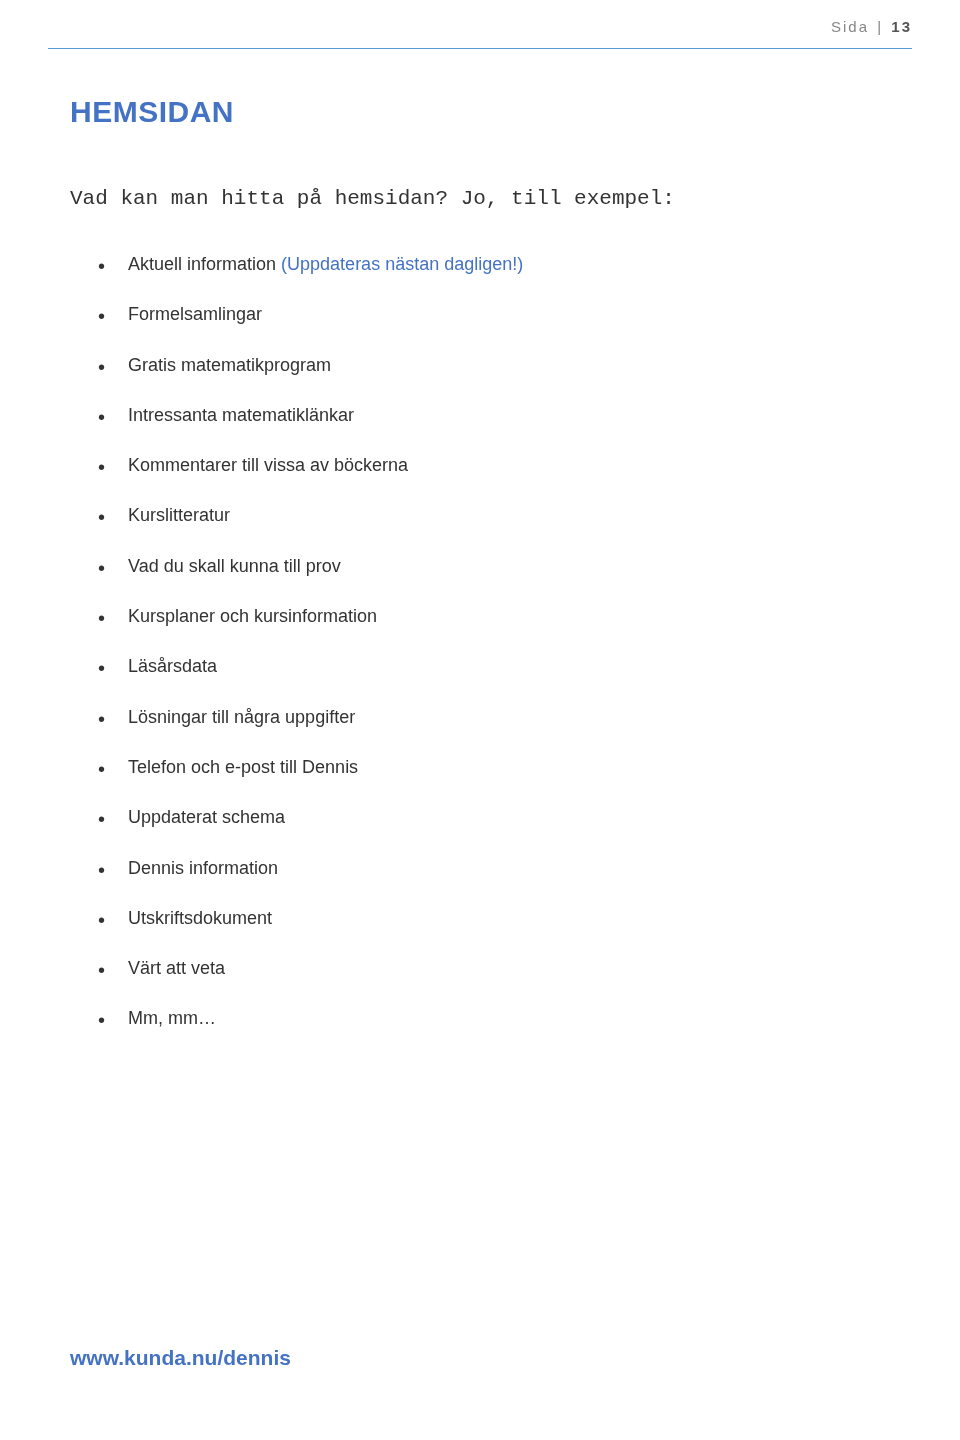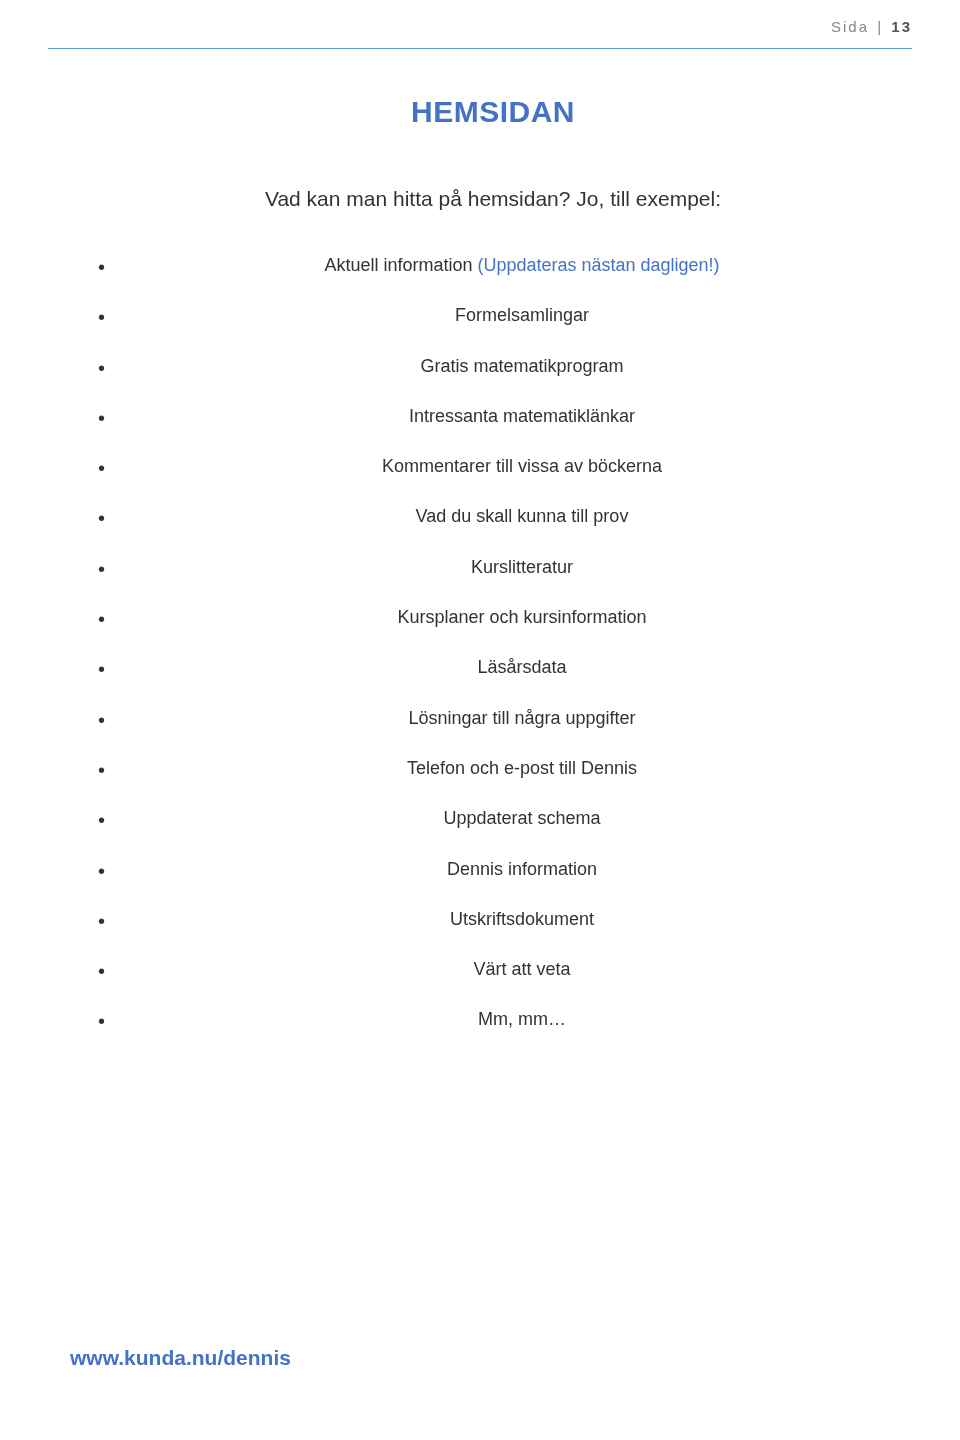--- a/index.html
+++ b/index.html
@@ -1,19 +1,18 @@
 <!DOCTYPE html>
 <html><head>
   <meta charset="utf-8">
   <style>
     * {
       margin: 0;
       padding: 0;
       box-sizing: border-box;
-      text-align: center;
     }
     body {
       font-family: Verdana, Geneva, sans-serif;
       background: #ffffff;
       width: 960px;
       height: 1440px;
       position: relative;
       color: #333333;
     }
     .page-header {
@@ -49,20 +48,21 @@
       font-size: 30px;
       font-weight: bold;
       color: #4472C4;
       margin-bottom: 58px;
       letter-spacing: 0.5px;
     }
     .intro {
       font-size: 21px;
       color: #333333;
       margin-bottom: 42px;
+      font-family: Liberation Mono, monospace;
     }
     ul.list {
       list-style: none;
       margin-left: 28px;
     }
     ul.list li {
       position: relative;
       font-size: 18px;
       color: #333333;
       line-height: 1.35;
@@ -102,22 +102,22 @@
 
 <div class="content">
   <h1 class="title">HEMSIDAN</h1>
   <p class="intro">Vad kan man hitta på hemsidan? Jo, till exempel:</p>
   <ul class="list">
       <li><span>Aktuell information </span><span class="annotation">(Uppdateras nästan dagligen!)</span></li>
       <li><span>Formelsamlingar</span></li>
       <li><span>Gratis matematikprogram</span></li>
       <li><span>Intressanta matematiklänkar</span></li>
       <li><span>Kommentarer till vissa av böckerna</span></li>
+      <li><span>Kurslitteratur</span></li>
       <li><span>Vad du skall kunna till prov</span></li>
-      <li><span>Kurslitteratur</span></li>
       <li><span>Kursplaner och kursinformation</span></li>
       <li><span>Läsårsdata</span></li>
       <li><span>Lösningar till några uppgifter</span></li>
       <li><span>Telefon och e-post till Dennis</span></li>
       <li><span>Uppdaterat schema</span></li>
       <li><span>Dennis information</span></li>
       <li><span>Utskriftsdokument</span></li>
       <li><span>Värt att veta</span></li>
       <li><span>Mm, mm…</span></li>
     </ul>

